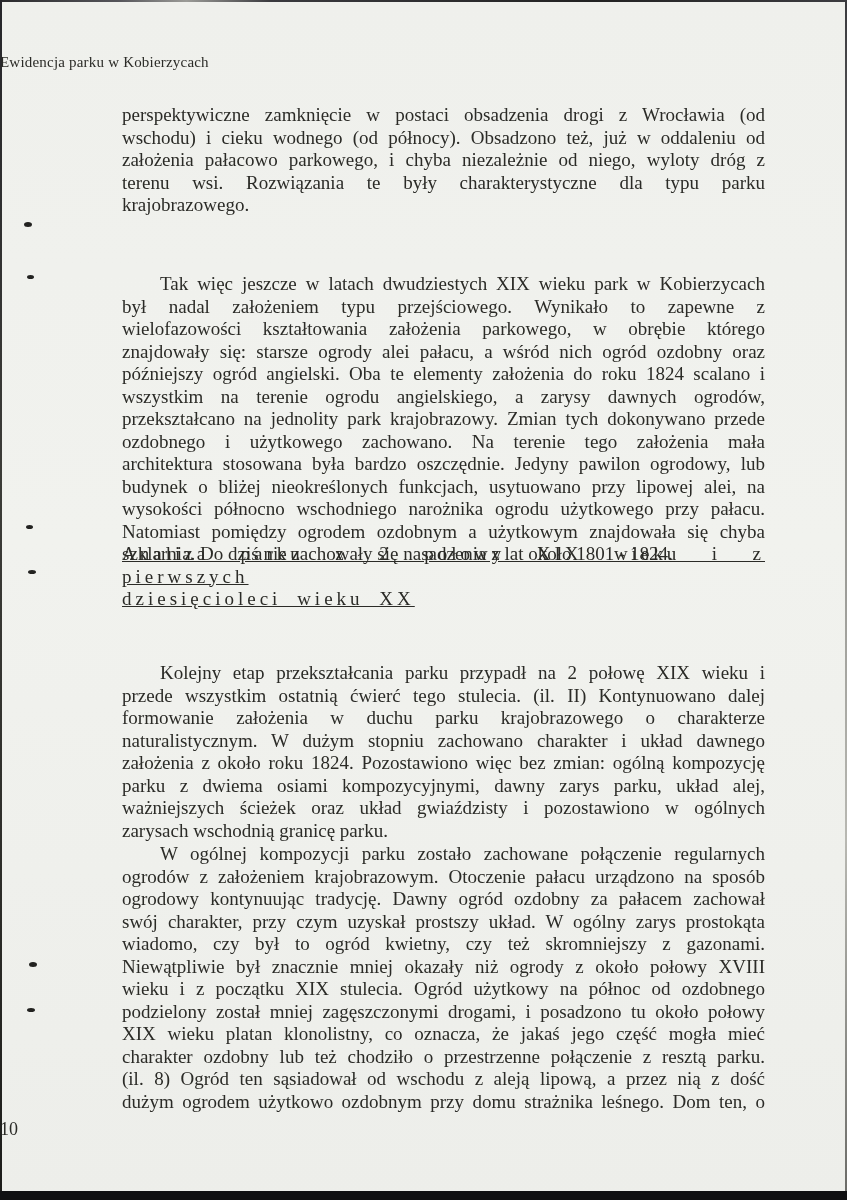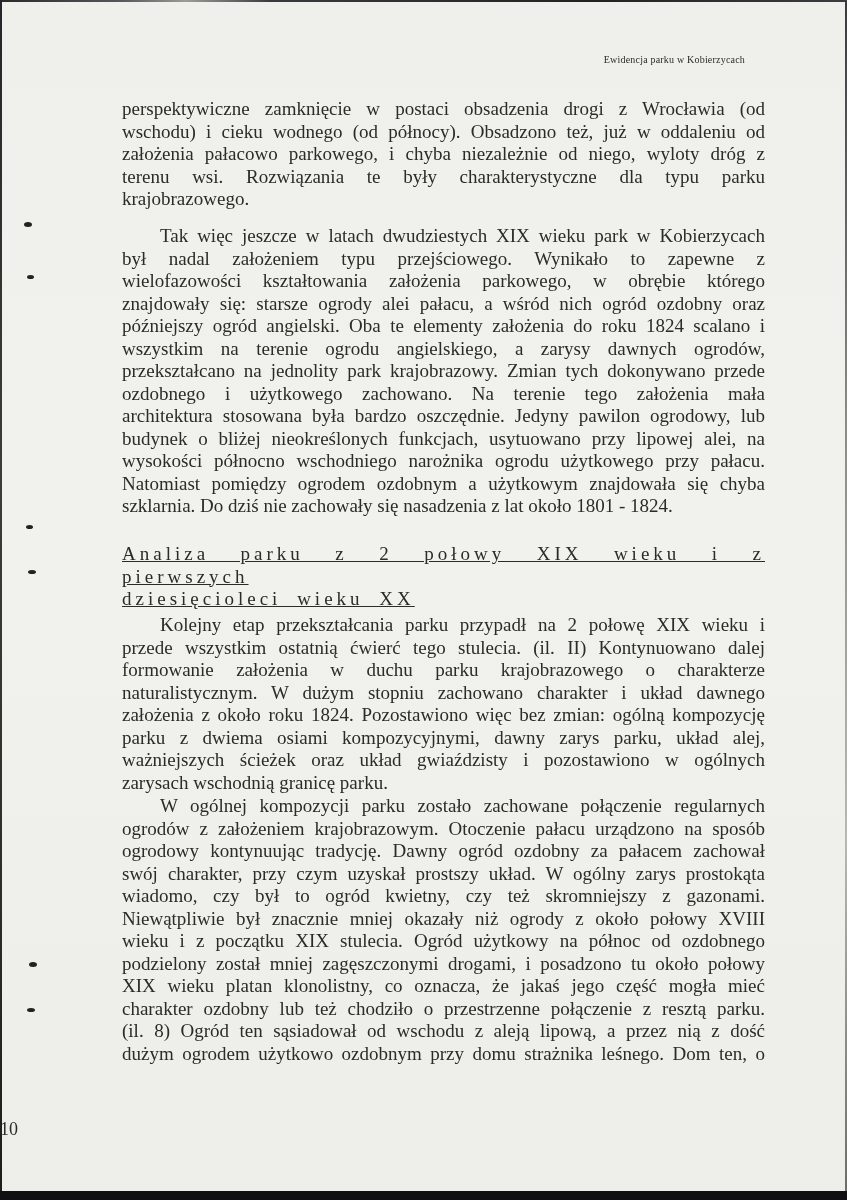--- a/index.html
+++ b/index.html
@@ -17,29 +17,29 @@
                  background:linear-gradient(90deg,#2a2a2c 0%,#55555a 14%,#9b9b97 22%,#3a3a3e 32%,#222 70%,#3c3c40 100%); }
   .edge-left   { position:absolute; top:0; bottom:0; left:0; width:2px;
                  background:linear-gradient(180deg,#26262a 0%,#3c3c38 40%,#2c2c28 75%,#1c1c1a 100%); }
   .edge-right  { position:absolute; top:0; bottom:0; right:0; width:2px;
                  background:linear-gradient(180deg,#3a3a3e 0%,#8a8a86 35%,#b8b8b2 70%,#6a6a66 100%); }
   .edge-bottom { position:absolute; left:0; right:0; top:1191px; height:9px; background:#101012; }
   .speck { position:absolute; background:#222220; border-radius:50%; }
 
   .running-header {
     position:absolute; top:54px; left:0; width:745px;
-    text-align:right; font-size:10px; letter-spacing:0.2px;
+    text-align:left; font-size:15px; letter-spacing:0.2px;
   }
   .section-heading {
     position:absolute; left:122px; width:643px;
     font-size:19px; letter-spacing:4px; word-spacing:7px; line-height:23px;text-decoration:underline;
   }
   .body-par { position:absolute; left:122px; width:643px; font-size:19px; }
   .ln  { line-height:22.5px; text-align:justify; text-align-last:justify; }
-  .ln.ind  { text-indent:38px; }
+  .ln.ind  { text-indent:38px;margin-top:48px; }
   .ln.end  { text-align:left; text-align-last:left; }
   .page-number {
     position:absolute; top:1119px; left:0; width:772px;
     font-size:18px;
   }
 </style>
 </head>
 <body>
 
 <div class="page">
@@ -51,21 +51,21 @@
 
   <div class="speck" style="left:24px; top:222px; width:8px; height:5px;"></div>
   <div class="speck" style="left:27px; top:275px; width:7px; height:4px;"></div>
   <div class="speck" style="left:26px; top:525px; width:7px; height:4px;"></div>
   <div class="speck" style="left:28px; top:570px; width:8px; height:4px;"></div>
   <div class="speck" style="left:29px; top:962px; width:8px; height:5px;"></div>
   <div class="speck" style="left:27px; top:1008px; width:8px; height:4px;"></div>
 
   <div class="running-header">Ewidencja parku w Kobierzycach</div>
 
-  <div class="body-par" style="top:98px;">
+  <div class="body-par" style="top:104px;">
       <div class="ln">perspektywiczne zamknięcie w postaci obsadzenia drogi z Wrocławia (od</div>
       <div class="ln">wschodu) i cieku wodnego (od północy). Obsadzono też, już w oddaleniu od</div>
       <div class="ln">założenia pałacowo parkowego, i chyba niezależnie od niego, wyloty dróg z</div>
       <div class="ln">terenu wsi. Rozwiązania te były charakterystyczne dla typu parku</div>
       <div class="ln end">krajobrazowego.</div>
     </div>
 
   <div class="body-par" style="top:225px;">
       <div class="ln ind">Tak więc jeszcze w latach dwudziestych XIX wieku park w Kobierzycach</div>
       <div class="ln">był nadal założeniem typu przejściowego. Wynikało to zapewne z</div>

